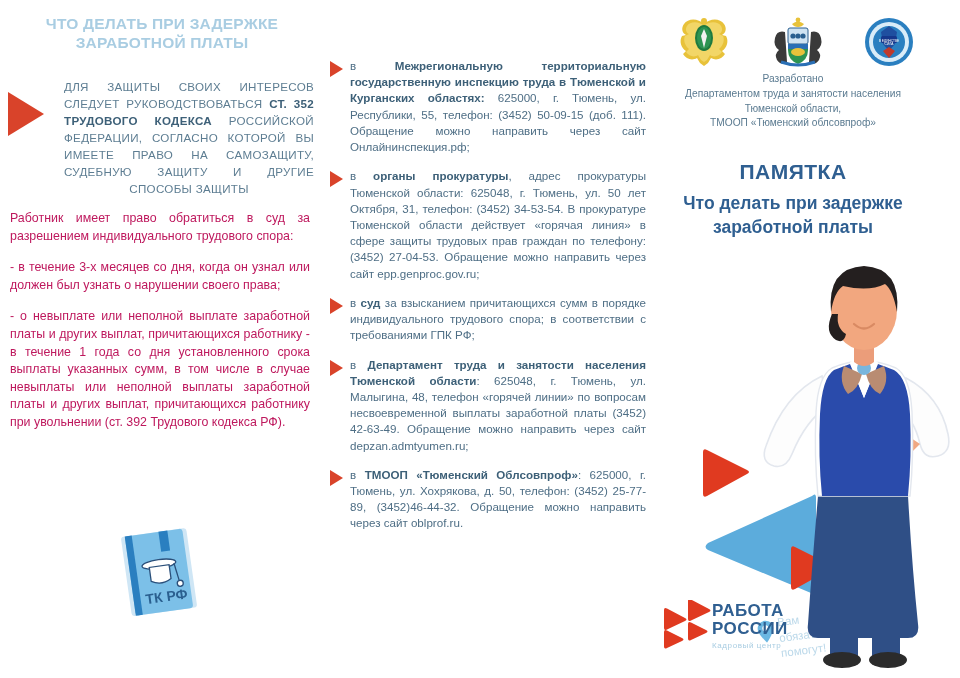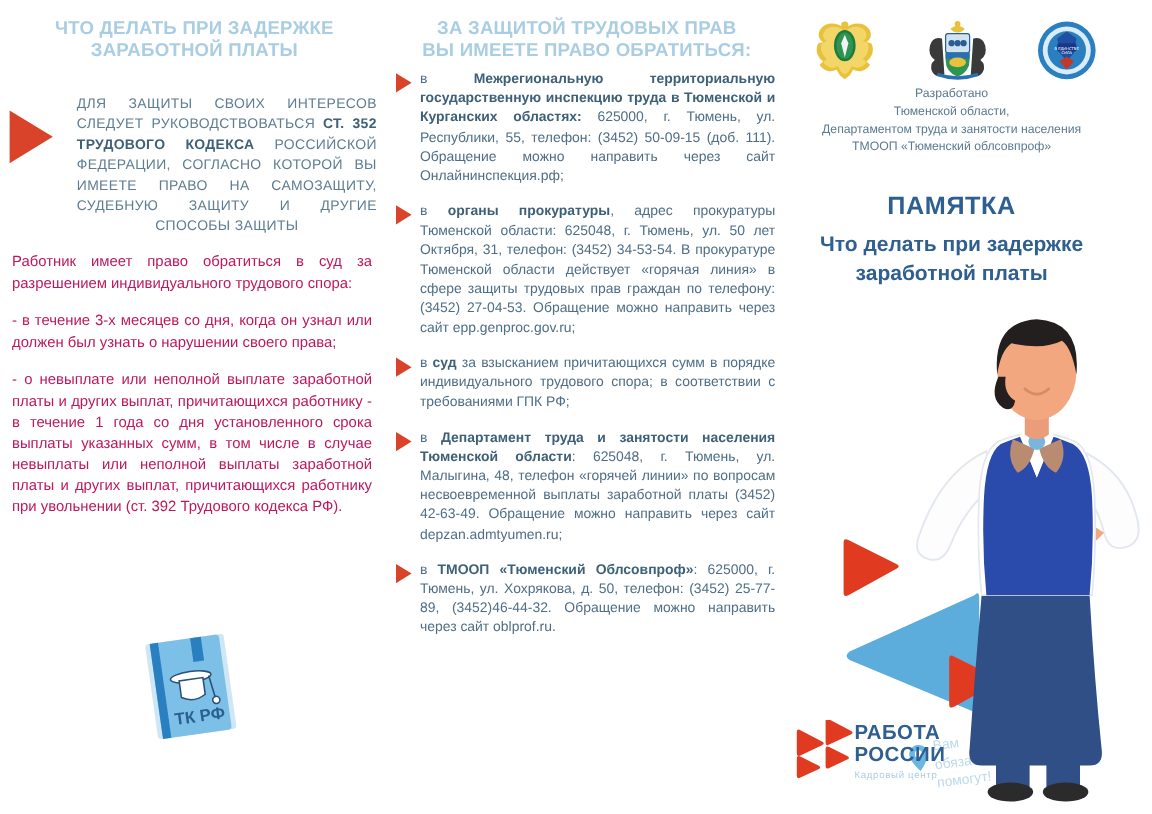--- a/index.html
+++ b/index.html
@@ -164,24 +164,20 @@
         <path d="M38 46 L38 60 q10 6 20 0 L58 46 Z" fill="#ffffff" stroke="#2a4f7a" stroke-width="1.3"></path>
         <path d="M63 45 L66 64" stroke="#2a4f7a" stroke-width="1.3" fill="none"></path>
         <circle cx="66.5" cy="66" r="3" fill="#ffffff" stroke="#2a4f7a" stroke-width="1.3"></circle>
         <text x="30" y="82" font-family="Liberation Sans, sans-serif" font-size="14" font-weight="bold" fill="#2a5f8f">ТК РФ</text>
       </g>
     </svg>
   </div>
 
   <div class="col" id="col-mid">
 
-    <div id="mid-head" class="section-head">
-      <div>ЗА ЗАЩИТОЙ ТРУДОВЫХ ПРАВ</div>
-      <div>ВЫ ИМЕЕТЕ ПРАВО ОБРАТИТЬСЯ:</div>
-    </div>
 
     <div id="mid-list">
 
       <div class="mid-item">
         <div class="tri-marker"></div>
         <div class="txt"><span>в </span><b>Межрегиональную территориальную государственную инспекцию труда в Тюменской и Курганских областях:</b><span> 625000, г. Тюмень, ул. Республики, 55, телефон: (3452) 50-09-15 (доб. 111). Обращение можно направить через сайт Онлайнинспекция.рф;</span></div>
       </div>
 
       <div class="mid-item">
         <div class="tri-marker"></div>
@@ -260,22 +256,22 @@
         <path d="M25 9 L33 15 L31 27 L25 34 L19 27 L17 15 Z" fill="#1f4fa0"></path>
         <path d="M25 30 L31 34 L25 41 L19 34 Z" fill="#c0392b"></path>
         <rect x="17" y="19" width="16" height="7" rx="1.5" fill="#16378c"></rect>
         <text x="25" y="24.6" text-anchor="middle" font-family="Liberation Sans, sans-serif" font-size="3.2" fill="#ffffff">В ЕДИНСТВЕ</text>
         <text x="25" y="28" text-anchor="middle" font-family="Liberation Sans, sans-serif" font-size="3.2" fill="#ffffff">СИЛА</text>
       </svg>
     </div>
 
     <div id="credits">
       <div>Разработано</div>
+      <div>Департаментом труда и занятости населения</div>
       <div>Тюменской области,</div>
-      <div>Департаментом труда и занятости населения</div>
       <div>ТМООП «Тюменский облсовпроф»</div>
     </div>
 
     <div id="pamyatka">ПАМЯТКА</div>
     <div id="pamyatka-sub">
       <div>Что делать при задержке</div>
       <div>заработной платы</div>
     </div>
   </div>
 

